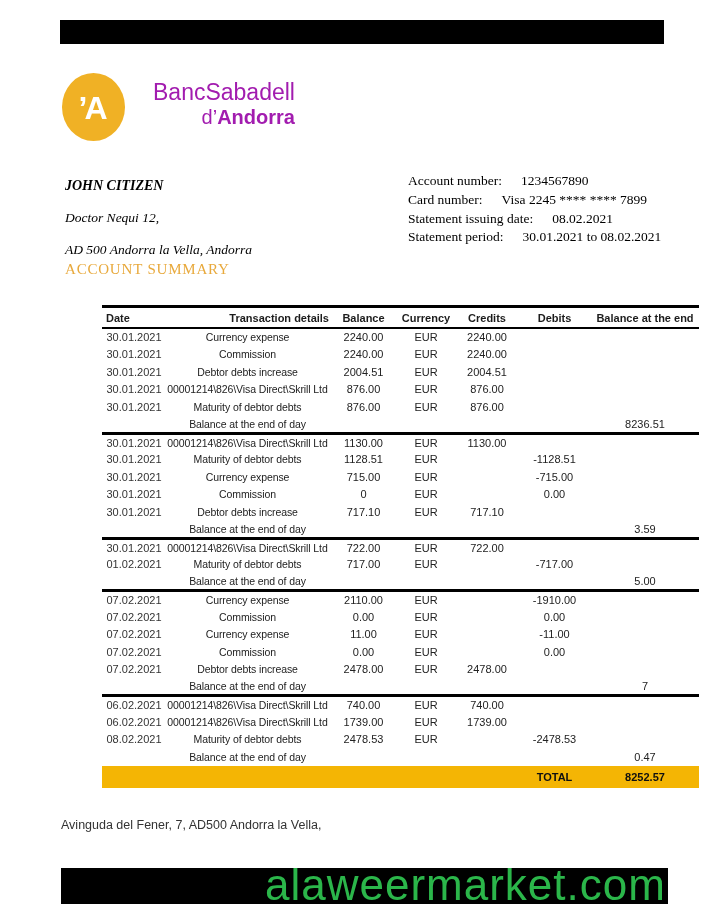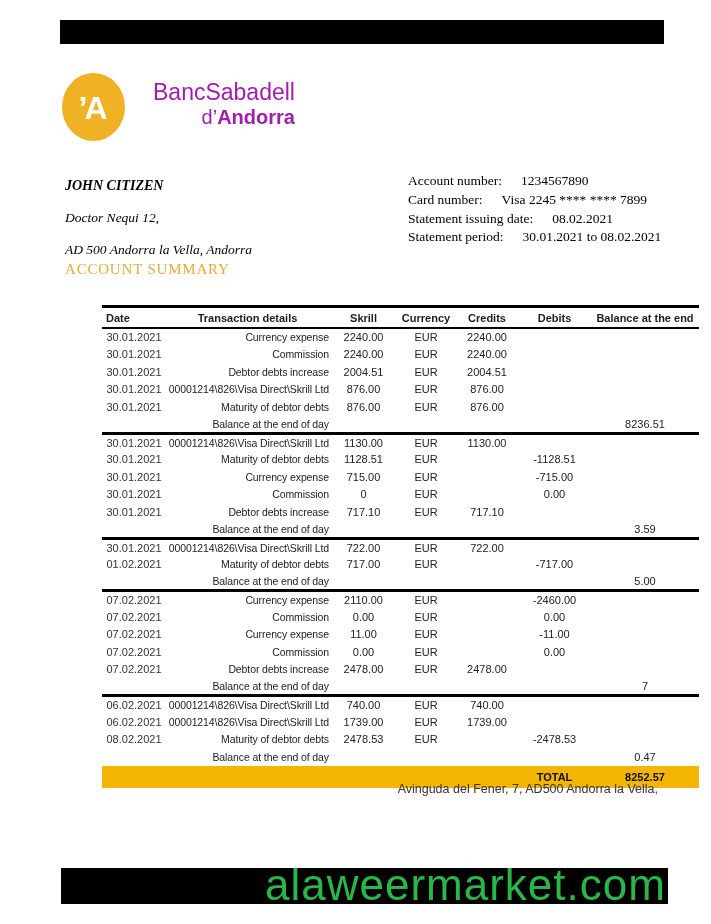--- a/index.html
+++ b/index.html
@@ -41,29 +41,29 @@
     font-family:"Liberation Serif",serif;font-weight:normal;font-size:15px;letter-spacing:0.8px;}
 
   
   .tbl-wrap{position:absolute;left:61px;top:305px;width:597px;margin-left:41px;}
   table{border-collapse:collapse;table-layout:fixed;width:597px;color:#1c1c1c;}
   col.c-date{width:62px;} col.c-det{width:167px;} col.c-amt{width:65px;}
   col.c-cur{width:60px;} col.c-cred{width:62px;} col.c-deb{width:73px;} col.c-bal{width:108px;}
   th{font-size:11px;font-weight:bold;padding:4px 2px 3px 2px;border-top:3px solid #000;border-bottom:2px solid #000;
     text-align:center;white-space:nowrap;}
   th:nth-child(1){text-align:left;padding-left:4px;}
-  th:nth-child(2){text-align:center;}
+  th:nth-child(2){text-align:right;}
   td{font-size:11px;height:17.5px;padding:0 2px;vertical-align:middle;text-align:center;white-space:nowrap;color:#222;}
   td:nth-child(1){text-align:center;padding-left:4px;color:#333;}
-  td:nth-child(2){text-align:right;font-size:10.5px;letter-spacing:-0.1px;}
+  td:nth-child(2){text-align:center;font-size:10.5px;letter-spacing:-0.1px;}
   tr.sep td{border-bottom:3px solid #000;}
   tfoot td{background:var(--total_yellow);font-weight:bold;height:22px;color:#101010;}
 
   
-  .footer{position:absolute;left:61px;top:780px;width:597px;text-align:right;color:#333;
+  .footer{position:absolute;left:61px;top:816px;width:597px;text-align:left;color:#333;
     font-size:12.5px;line-height:19px;}
 
   
   .bottom-bar{position:absolute;left:61px;top:868px;width:607px;height:36px;background:var(--bar_black);}
   .watermark{position:absolute;left:265px;top:862px;font-size:44px;line-height:46px;font-weight:normal;
     color:var(--watermark_green);letter-spacing:1px;white-space:nowrap;}
 </style>
 </head>
 <body>
 
@@ -104,21 +104,21 @@
           <col class="c-amt">
           <col class="c-cur">
         <col class="c-cred">
           <col class="c-deb">
           <col class="c-bal">
       </colgroup>
       <thead>
         <tr>
           <th>Date</th>
           <th>Transaction details</th>
-          <th>Skrill</th>
+          <th>Balance</th>
           <th>Currency</th>
           <th>Credits</th>
           <th>Debits</th>
           <th>Balance at the end</th>
         </tr>
       </thead>
       <tbody>
           <tr>
             <td>30.01.2021</td>
             <td>Currency expense</td>
@@ -253,21 +253,21 @@
             <td></td>
             <td></td>
             <td>5.00</td>
           </tr>
           <tr>
             <td>07.02.2021</td>
             <td>Currency expense</td>
             <td>2110.00</td>
             <td>EUR</td>
             <td></td>
-            <td>-2460.00</td>
+            <td>-1910.00</td>
             <td></td>
           </tr>
           <tr>
             <td>07.02.2021</td>
             <td>Commission</td>
             <td>0.00</td>
             <td>EUR</td>
             <td></td>
             <td>0.00</td>
             <td></td>

